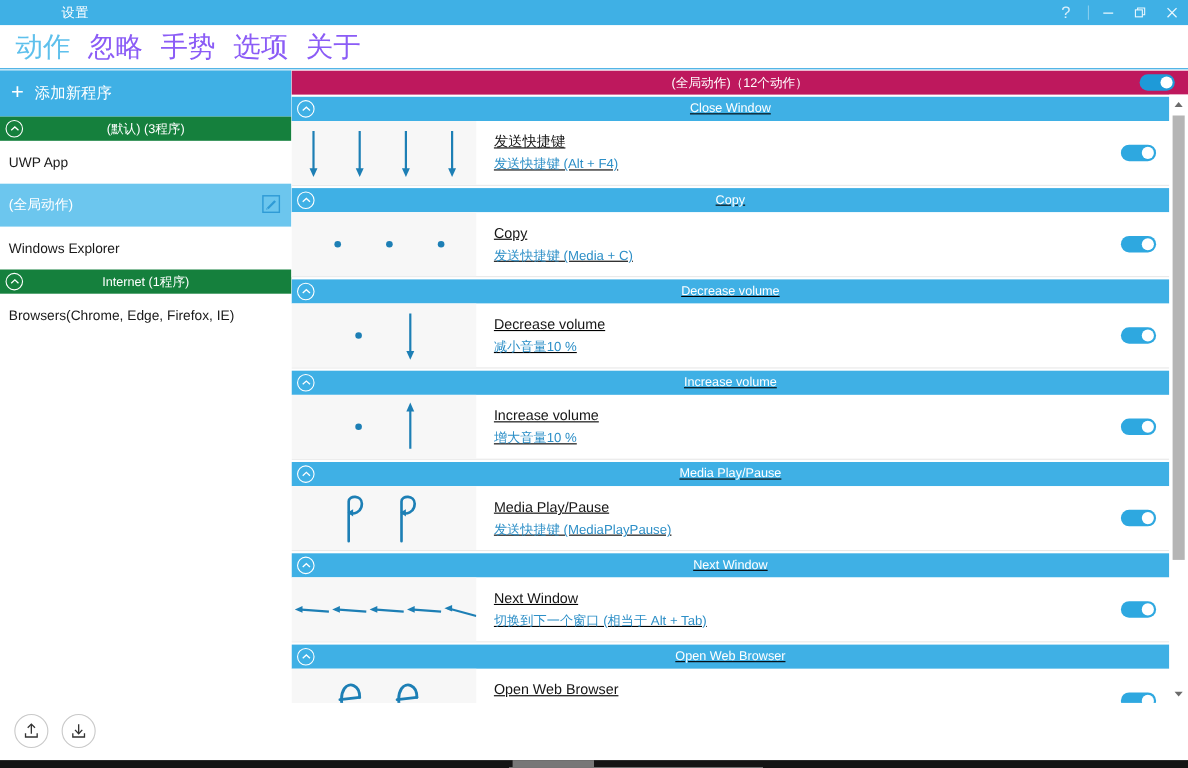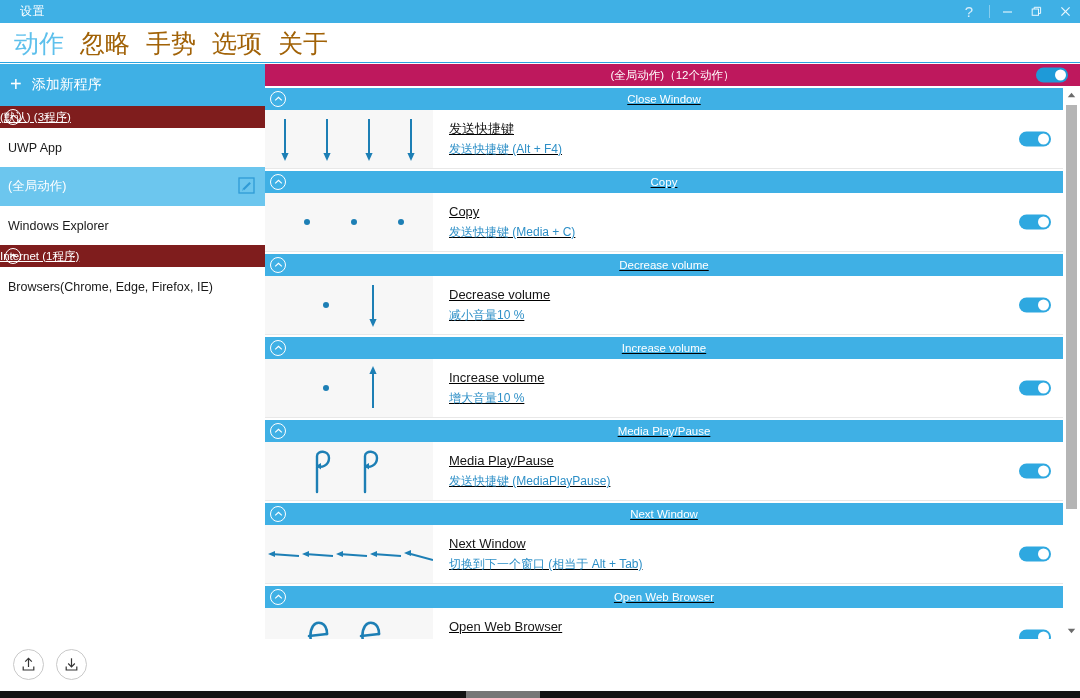--- a/index.html
+++ b/index.html
@@ -18,20 +18,21 @@
   
   .titlebar {
     position: absolute; top: 0; left: 0;
     width: 1080px; height: 23px;
     background: #3fb0e5;
     display: flex; align-items: center;
   }
   .titlebar-title {
     color: #ffffff; font-size: 12px; padding-left: 20px;
     letter-spacing: .5px;
+    margin-left: 36px;
   }
   .titlebar-spacer { flex: 1; }
   .winbtns { display: flex; align-items: center; height: 23px; }
   .winbtn {
     width: 29px; height: 23px;
     display: flex; align-items: center; justify-content: center;
     color: #e9f6fd; font-size: 13px; line-height: 1;
   }
   .winbtn.help { width: 34px; font-size: 15px; color: #d8eefb; }
   .winsep {
@@ -42,44 +43,44 @@
   
   .tabbar {
     position: absolute; top: 23px; left: 0;
     width: 1080px; height: 40px;
     background: #ffffff;
     display: flex; align-items: center;
     padding-left: 14px;
     border-bottom: 1px solid #2aa4e0;
   }
   .tab {
-    font-size: 25px; color: #a16207; margin-right: 16px;
+    font-size: 25px; color: #8b5cf6; margin-right: 16px;
     line-height: 30px; cursor: default;
   }
   .tab.active { color: #5ec0ec; }
 
   
   .sidebar {
     position: absolute; top: 64px; left: 0;
     width: 265px; height: 575px;
     background: #ffffff;
   }
   .add-program {
     height: 42px; background: #3fb0e5; color: #ffffff;
     display: flex; align-items: center; padding-left: 10px;
     font-size: 14px;
   }
   .add-plus {
     font-size: 20px; font-weight: 300; margin-right: 10px;
     line-height: 1; position: relative; top: -1px;
   }
   .group-head {
-    height: 22px; background: #7f1d1d; color: #ffffff;
+    height: 22px; background: #15803d; color: #ffffff;
     position: relative; display: flex; align-items: center;
-    justify-content: flex-start; font-size: 11.5px; text-decoration: underline;
+    justify-content: center; font-size: 11.5px;
   }
   .circ-chev {
     position: absolute; left: 5px; top: 50%;
     transform: translateY(-50%);
     width: 16px; height: 16px; border-radius: 50%;
     border: 1px solid #ffffff;
     display: flex; align-items: center; justify-content: center;
   }
   .circ-chev svg { display: block; }
   .prog-item {

